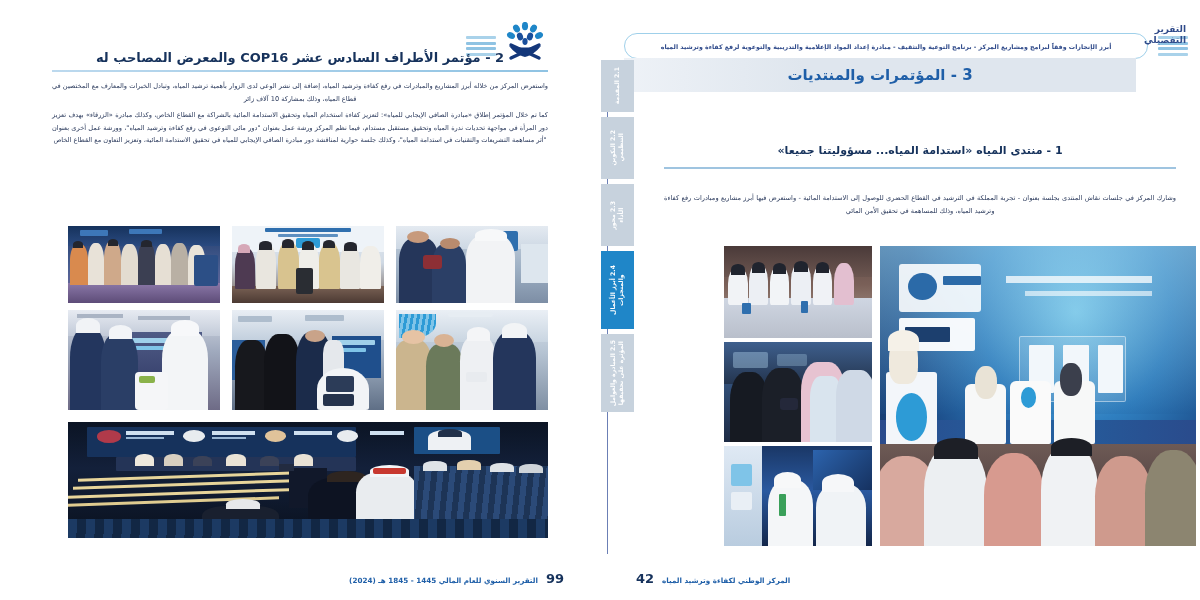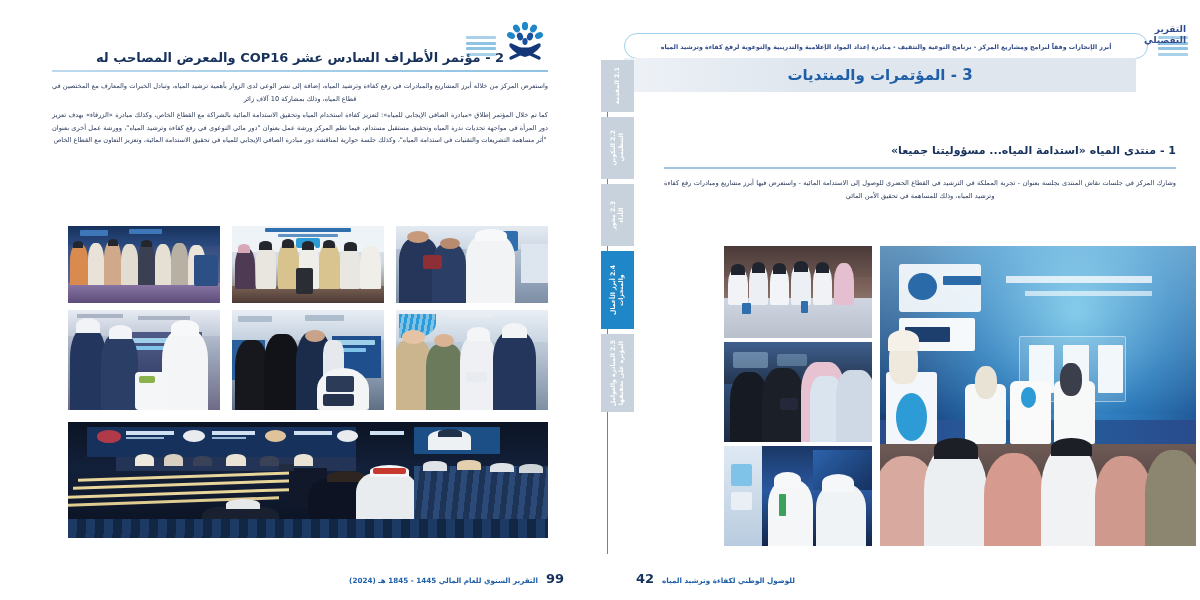--- a/index.html
+++ b/index.html
@@ -123,21 +123,21 @@
   .chapter-rule {
     position: absolute;
     top: 70px; right: 52px; left: 52px;
     height: 2px;
     background: linear-gradient(90deg,#bcd9ee,#8fc3e3);
   }
 
   .sub-heading {
     position: absolute;
     top: 144px; right: 24px; left: 64px;
-    text-align: right;
+    text-align: center;
   }
   .sub-heading h2 {
     font-size: 11px; font-weight: 700; color: #16325c;
   }
   .sub-rule {
     position: absolute;
     top: 167px; right: 24px; left: 64px;
     height: 1.5px;
     background: #9fc4e0;
   }
@@ -148,21 +148,21 @@
     color: #2b3a5c;
     font-size: 6.6px;
     line-height: 1.95;
     text-align: justify;
     text-align-last: center;
     direction: rtl;
   }
   .copy p { margin-bottom: 3px; }
   .copy-left  { top: 80px; right: 52px; left: 52px; }
   .copy-right-1 { top: 104px; right: 24px; left: 64px; }
-  .copy-right-2 { top: 177px; right: 24px; left: 64px; }
+  .copy-right-2 { top: 192px; right: 24px; left: 64px; }
 
   
   .photo {
     position: absolute;
     overflow: hidden;
     background: #17263f;
   }
   .photo .ph-inner {
     position: absolute; inset: 0;
   }
@@ -362,21 +362,21 @@
         <div style="position:absolute;left:34%;top:26%;width:18%;height:16%;border-radius:50% 50% 0 0;background:#f7f8f9;"></div>
         <div style="position:absolute;left:37%;top:48%;width:5%;height:22%;background:#3aa05a;border-radius:1px;"></div>
         <div style="position:absolute;left:62%;top:38%;width:34%;height:62%;border-radius:38% 38% 0 0;background:#f0f3f6;"></div>
         <div style="position:absolute;left:66%;top:28%;width:22%;height:18%;border-radius:50% 50% 0 0;background:#f6f7f9;"></div>
       </div>
 
     </div>
 
     <div class="footer footer-right">
       <span class="pageno">42</span>
-      <span class="foottext">للوصول الوطني لكفاءة وترشيد المياه</span>
+      <span class="foottext">المركز الوطني لكفاءة وترشيد المياه</span>
     </div>
 
     <div class="connector">
       <div class="hline"></div>
       <div class="tick"></div>
       <div class="vline"></div>
       <div class="dot"></div>
     </div>
 
     <div class="sidetabs">

